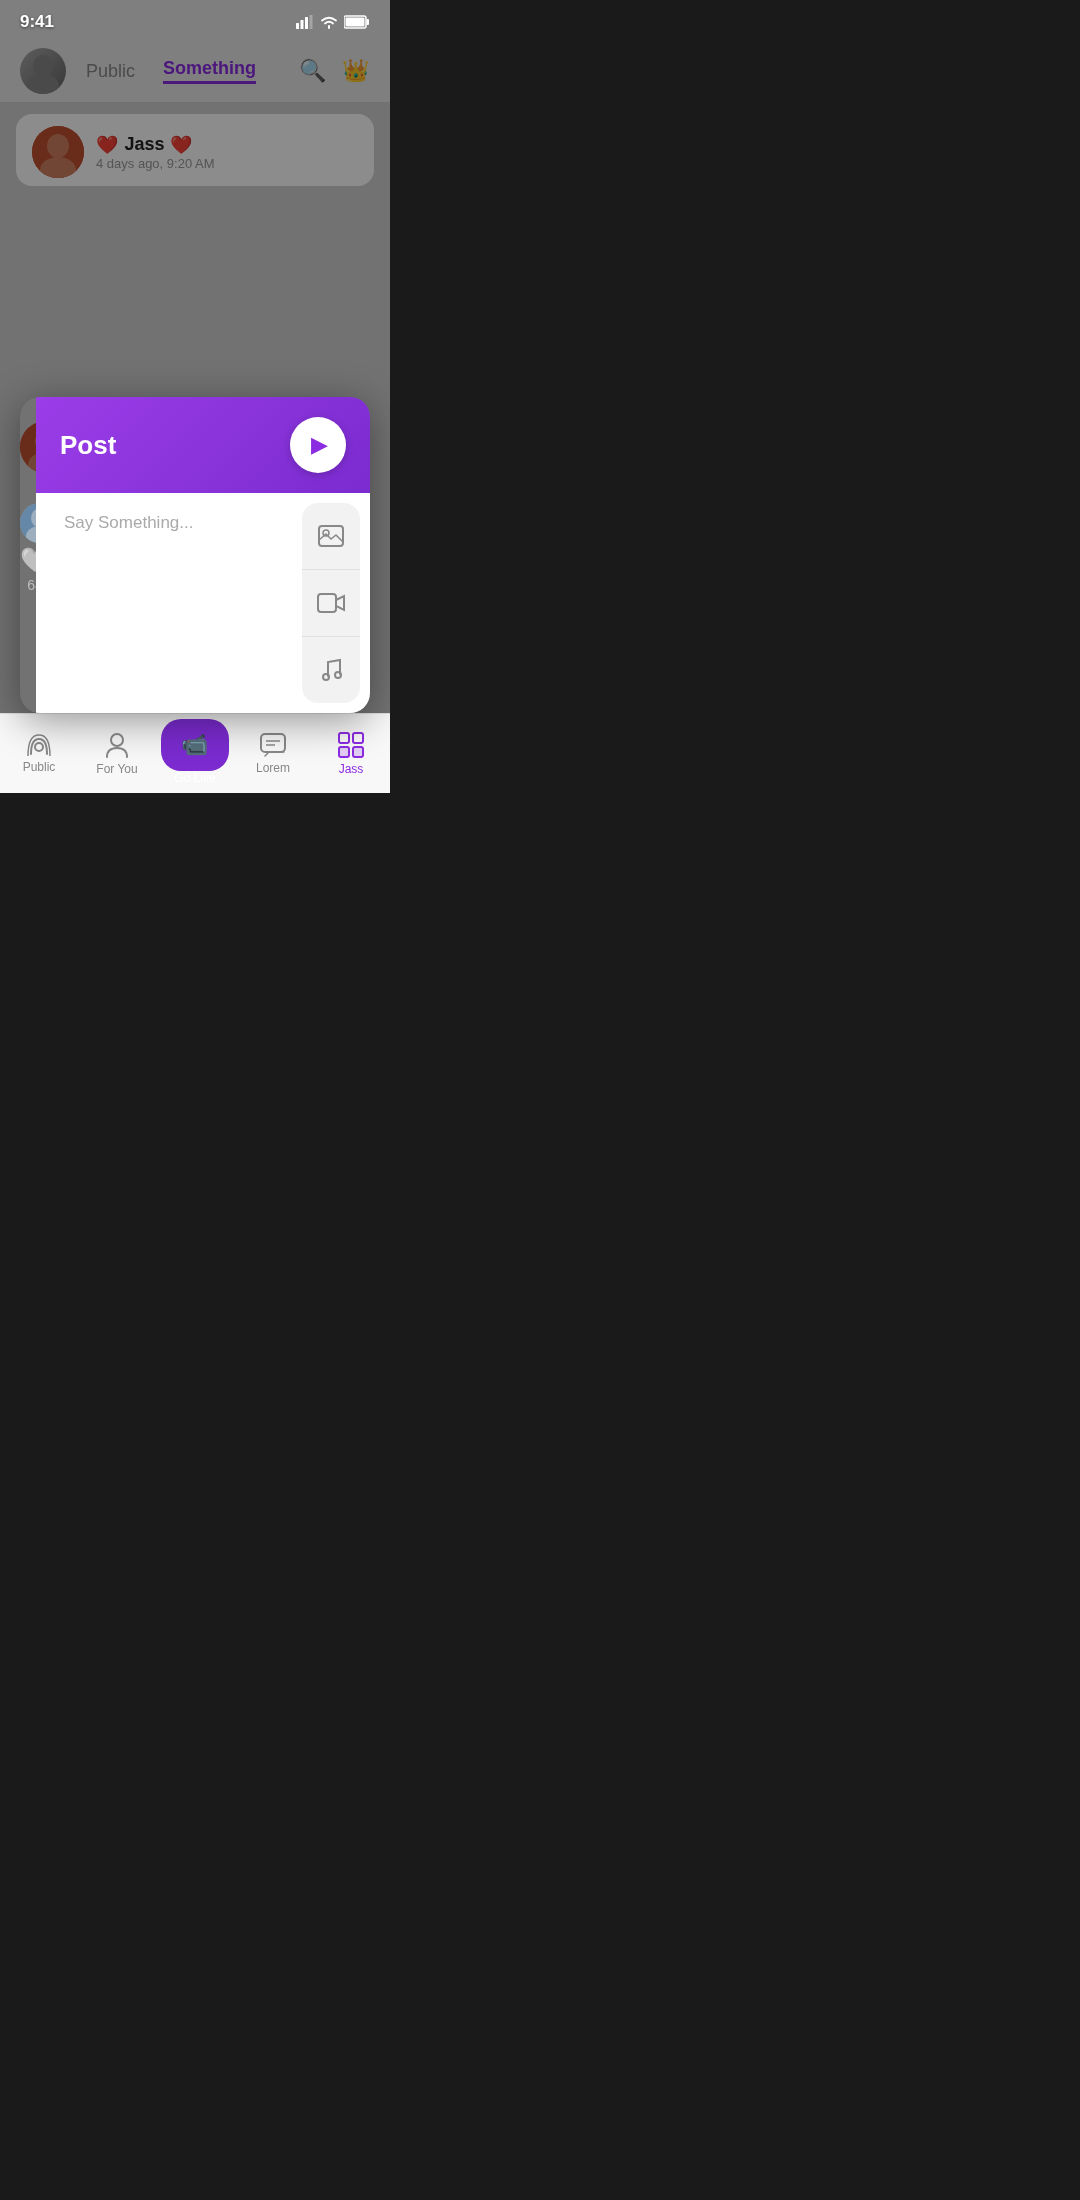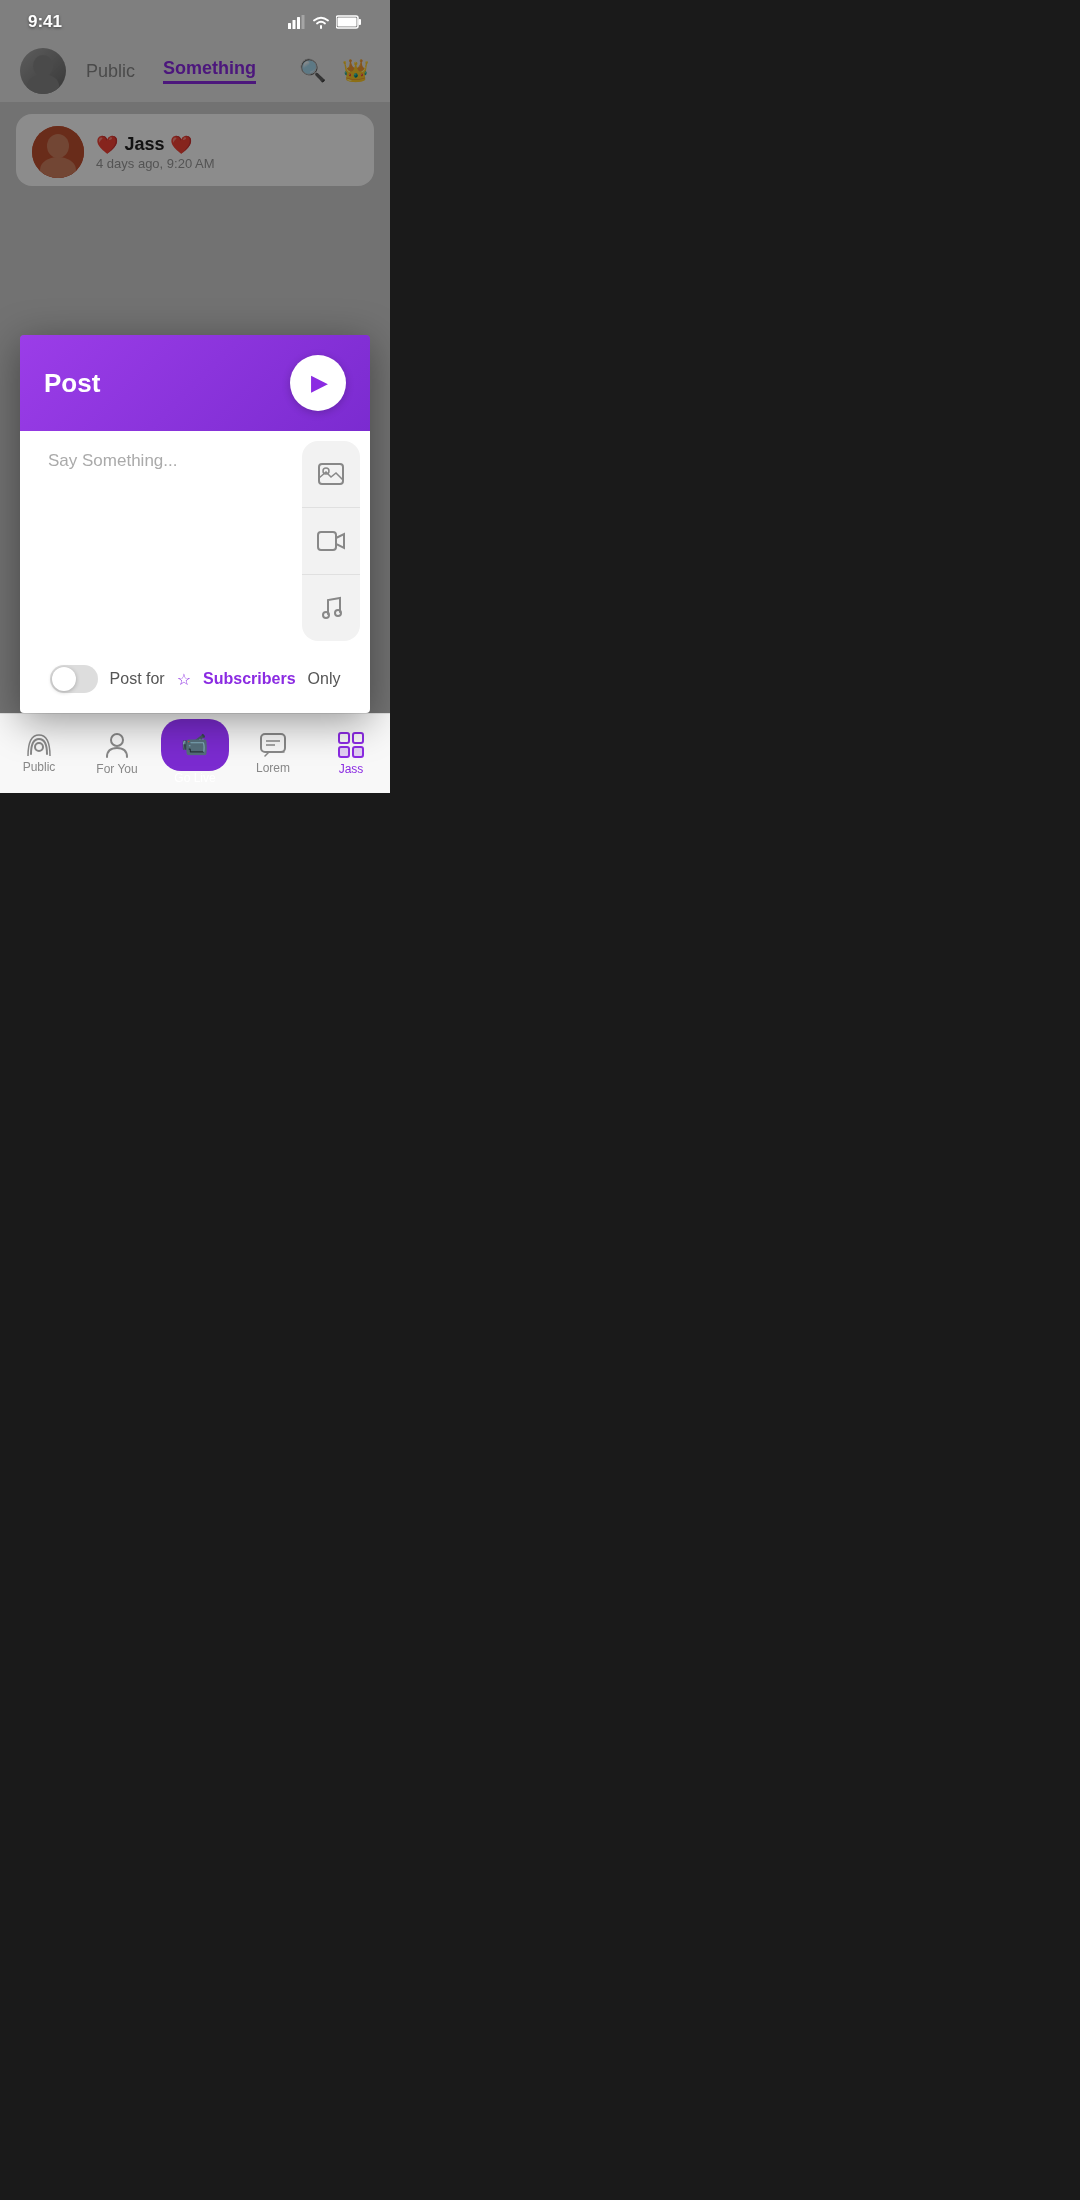--- a/index.html
+++ b/index.html
@@ -25,24 +25,25 @@
       z-index: 10;
     }
 
     
     .modal {
       position: absolute;
       bottom: 80px;
       left: 20px;
       right: 20px;
       background: transparent;
-      border-radius: 4px;
+      border-radius: 20px;
       overflow: hidden;
       z-index: 20;
       box-shadow: 0 8px 40px rgba(0,0,0,0.4);
+      padding-left: 16px;
     }
 
     .modal-header {
       background: linear-gradient(135deg, #9B3DE8, #7B2BD0);
       padding: 20px 24px;
       display: flex;
       align-items: center;
       justify-content: space-between;
       position: relative;
     }
@@ -453,29 +454,20 @@
           <svg width="22" height="24" viewBox="0 0 22 24" fill="none">
             <path d="M8 18 L8 4 L20 2 L20 16" stroke="#888" stroke-width="2" fill="none" stroke-linecap="round"></path>
             <circle cx="6" cy="19" r="3" stroke="#888" stroke-width="2" fill="none"></circle>
             <circle cx="18" cy="17" r="3" stroke="#888" stroke-width="2" fill="none"></circle>
           </svg>
         </span>
       </div>
     </div>
   </div>
 
-  <div class="modal-footer">
-    <div class="toggle-switch">
-      <div class="toggle-knob"></div>
-    </div>
-    <span class="toggle-label">Post for</span>
-    <span class="star-icon">☆</span>
-    <span class="toggle-label subscribers-label">Subscribers</span>
-    <span class="toggle-label">Only</span>
-  </div>
 </div>
 
 <div class="bottom-bar">
 
   <div class="bottom-item">
     <span class="bottom-icon">
       <svg width="26" height="22" viewBox="0 0 26 22" fill="none">
         <circle cx="13" cy="13" r="4" stroke="#888" stroke-width="2" fill="none"></circle>
         <path d="M5 20 Q5 5 13 5 Q21 5 21 20" stroke="#888" stroke-width="2" fill="none" stroke-linecap="round"></path>
         <path d="M2 22 Q2 1 13 1 Q24 1 24 22" stroke="#888" stroke-width="1.5" fill="none" stroke-linecap="round"></path>
@@ -519,21 +511,21 @@
         <rect x="1" y="1" width="10" height="10" rx="2" stroke="#8B2BE2" stroke-width="2" fill="none"></rect>
         <rect x="15" y="1" width="10" height="10" rx="2" stroke="#8B2BE2" stroke-width="2" fill="none"></rect>
         <rect x="1" y="15" width="10" height="10" rx="2" stroke="#8B2BE2" stroke-width="2" fill="#8B2BE2" fill-opacity="0.2"></rect>
         <rect x="15" y="15" width="10" height="10" rx="2" stroke="#8B2BE2" stroke-width="2" fill="#8B2BE2" fill-opacity="0.2"></rect>
       </svg>
     </span>
     <span class="bottom-label" style="color:#8B2BE2;">Jass</span>
   </div>
 </div>
 
-<div style="position:absolute;top:0;left:0;right:0;height:44px;display:flex;align-items:center;justify-content:space-between;padding:0 28px;z-index:30;background:transparent;">
+<div style="position:absolute;top:0;left:0;right:0;height:44px;display:flex;align-items:center;justify-content:space-between;padding:0 20px;z-index:30;background:transparent;">
   <span style="font-size:17px;font-weight:700;color:#fff;text-shadow:0 1px 3px rgba(0,0,0,0.5);">9:41</span>
   <div style="display:flex;align-items:center;gap:6px;">
     <svg width="18" height="14" viewBox="0 0 18 14" fill="white">
       <rect x="0" y="8" width="3" height="6" rx="0.5"></rect>
       <rect x="4.5" y="5" width="3" height="9" rx="0.5"></rect>
       <rect x="9" y="2" width="3" height="12" rx="0.5"></rect>
       <rect x="13.5" y="0" width="3" height="14" rx="0.5" opacity="0.3"></rect>
     </svg>
     <svg width="18" height="14" viewBox="0 0 18 14" fill="white">
       <path d="M9 11 L9 13" stroke="white" stroke-width="2" stroke-linecap="round"></path>

